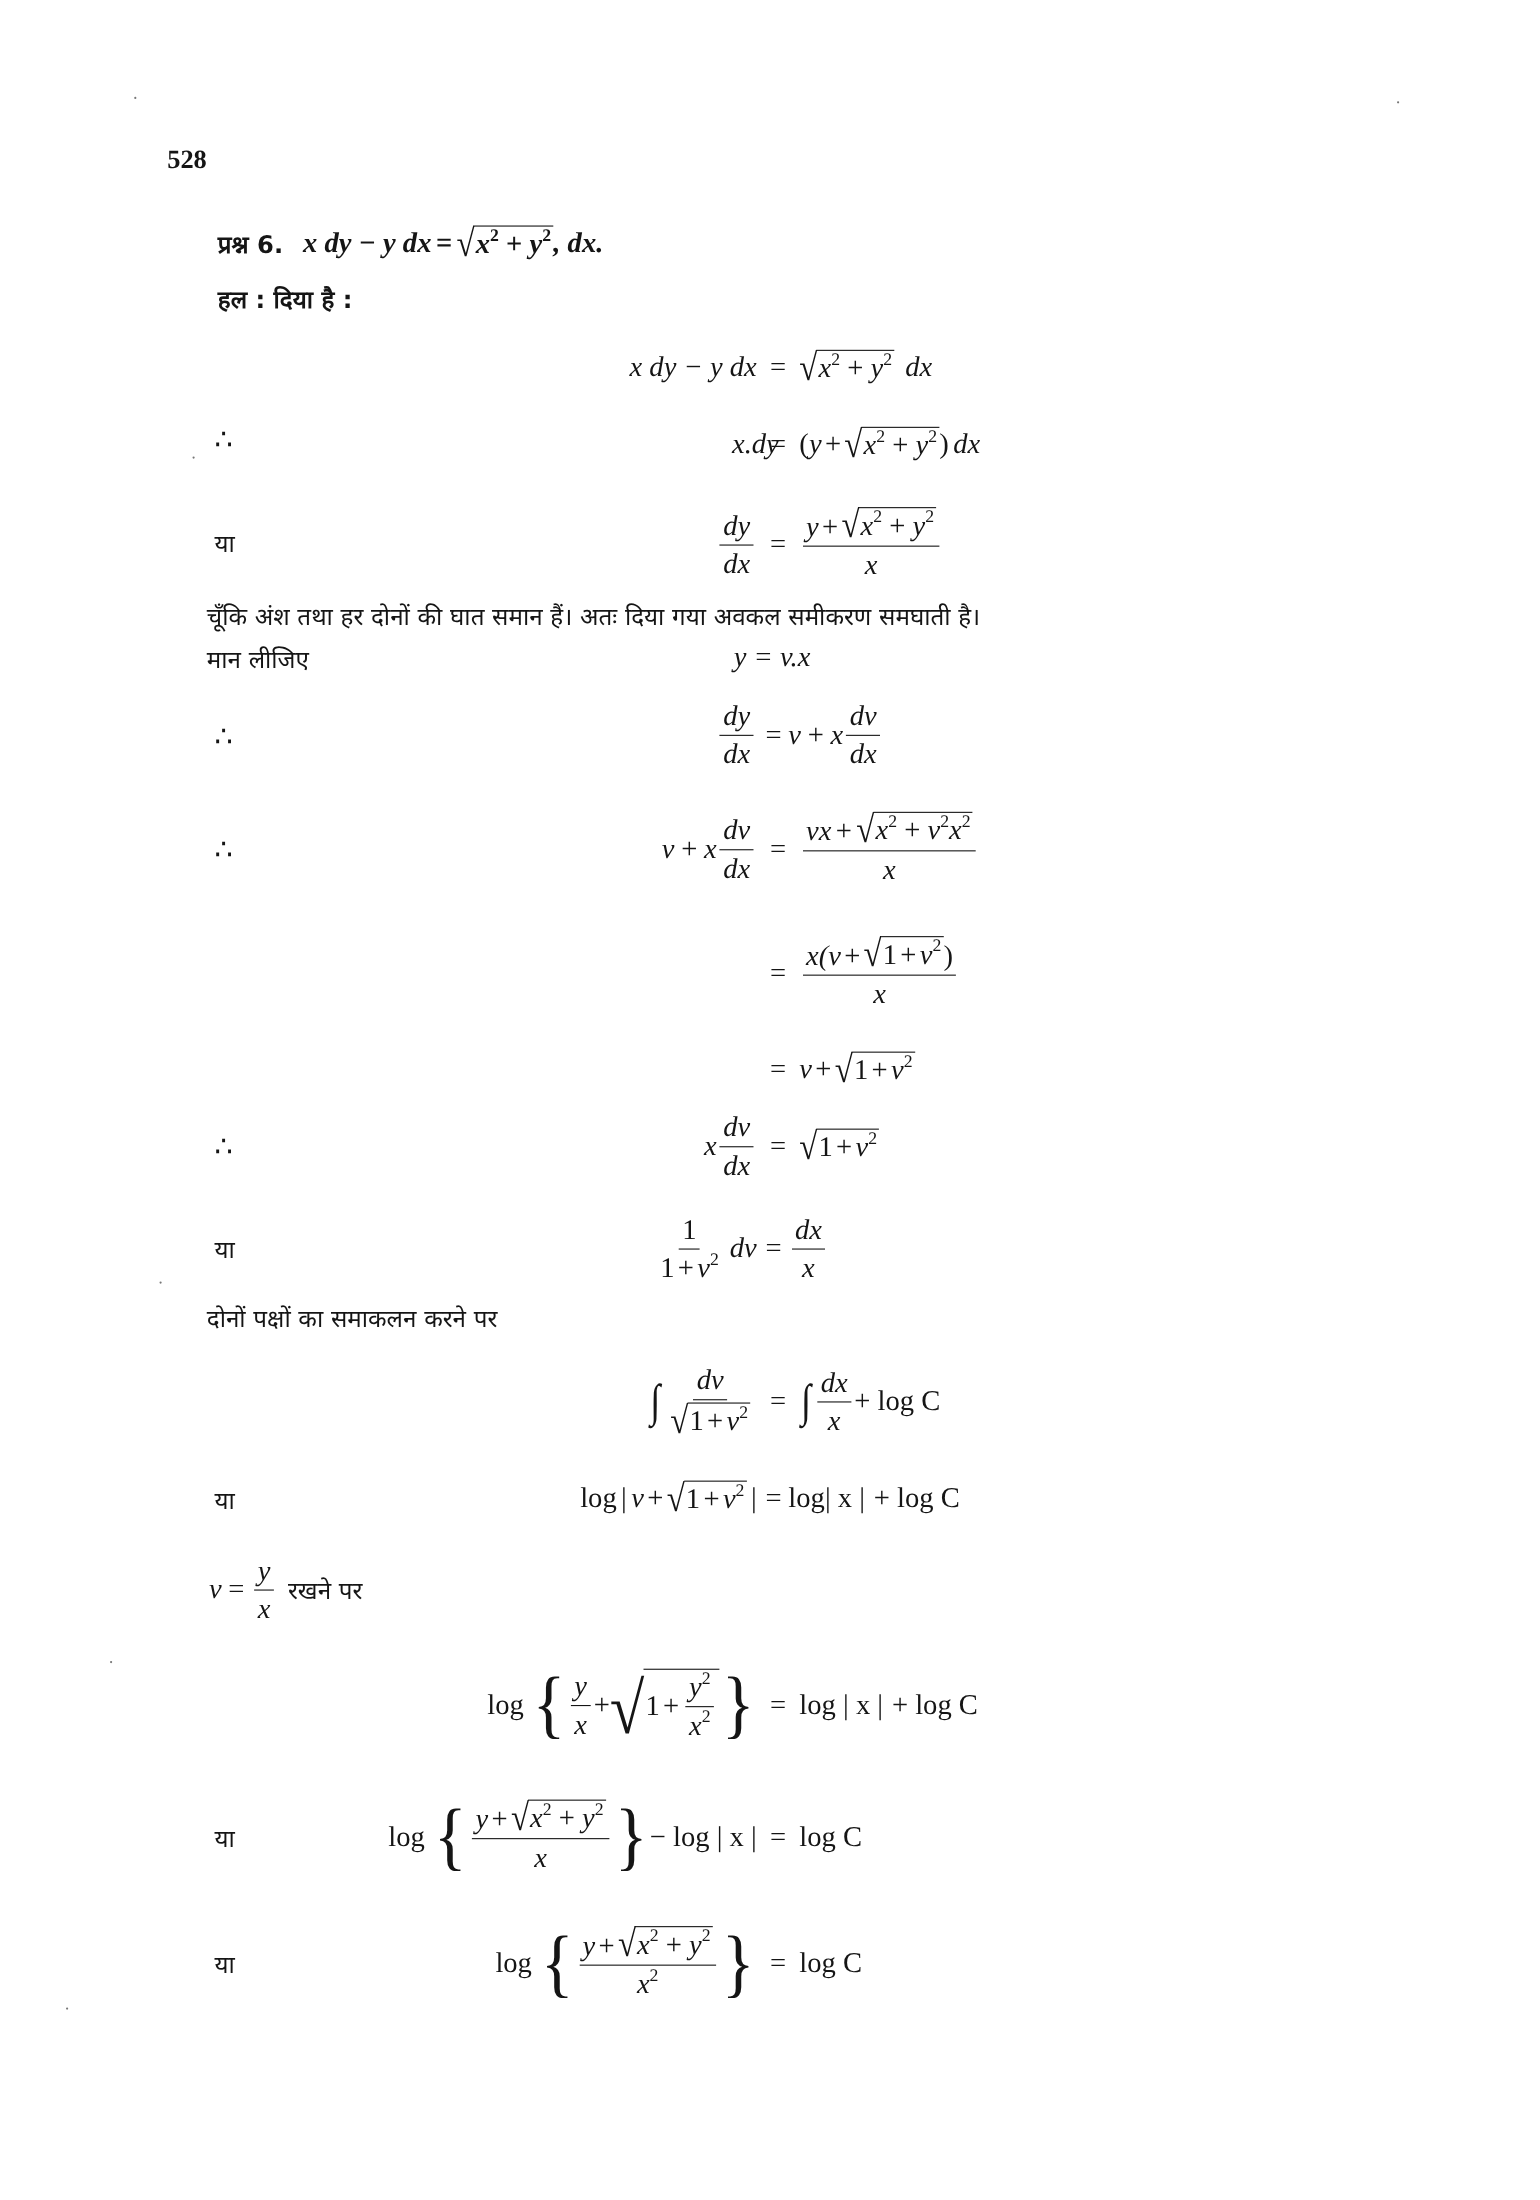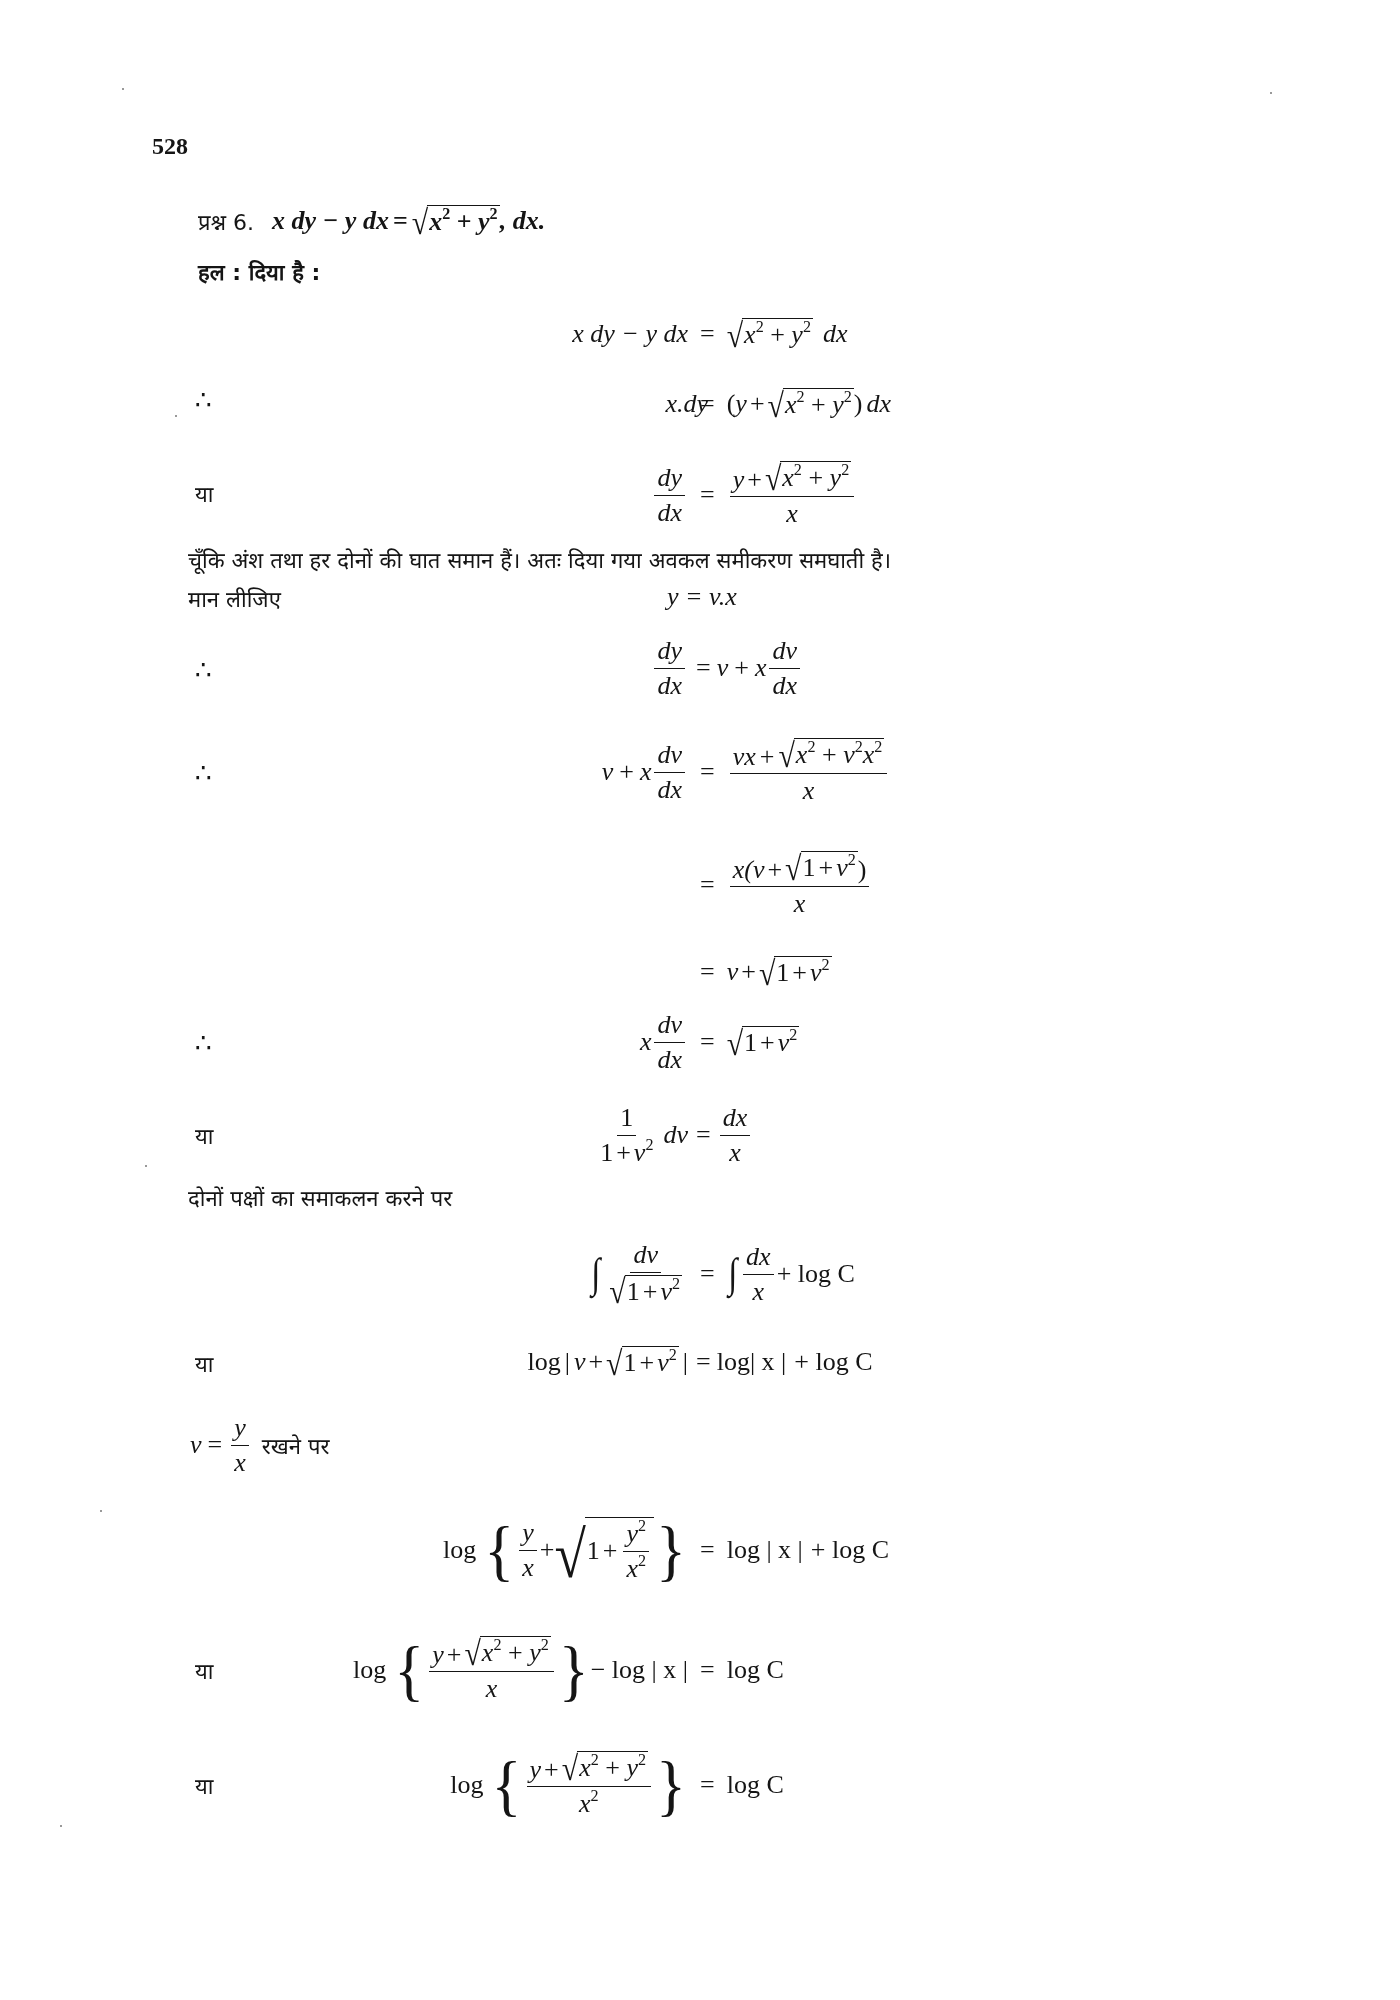--- a/index.html
+++ b/index.html
@@ -3,21 +3,21 @@
 <meta charset="utf-8">
 <style>
   html, body { margin: 0; padding: 0; }
   body {
     width: 1400px; height: 2000px; background: #ffffff; position: relative; overflow: hidden;
     font-family: "Liberation Serif", "DejaVu Serif", serif; color: #151515;
   }
   .abs { position: absolute; }
   .page-num { left: 140px; top: 133px; font-size: 24px; font-weight: bold; margin-left: 12px; }
   .hindi { font-family: "DejaVu Sans", sans-serif; font-size: 22px; }
-  .hindi.bold { font-weight: normal; }
+  .hindi.bold { font-weight: bold; }
   .side { left: 195px; font-family: "DejaVu Sans", sans-serif; font-size: 22px; }
   .therefore { font-size: 26px; }
   .m { font-style: italic; font-size: 26px; white-space: nowrap; }
   .up { font-style: normal; }
   .row { position: absolute; display: flex; align-items: center; white-space: nowrap; font-size: 26px; }
   .lhs { position: absolute; right: 0; display: flex; align-items: center; }
   .eq { padding: 0 12px; font-style: normal; }
   .frac { display: inline-flex; flex-direction: column; align-items: center; vertical-align: middle; margin: 0 3px; }
   .frac > .num { padding: 0 3px 2px; border-bottom: 1.8px solid #151515; line-height: 1.15; }
   .frac > .den { padding: 2px 3px 0; line-height: 1.15; }

